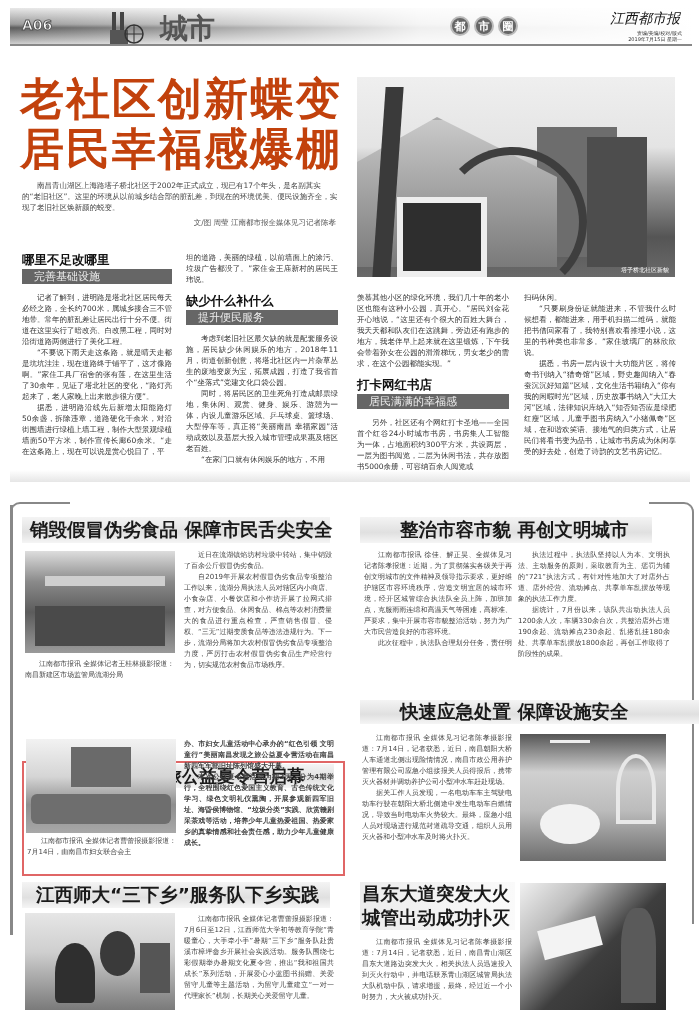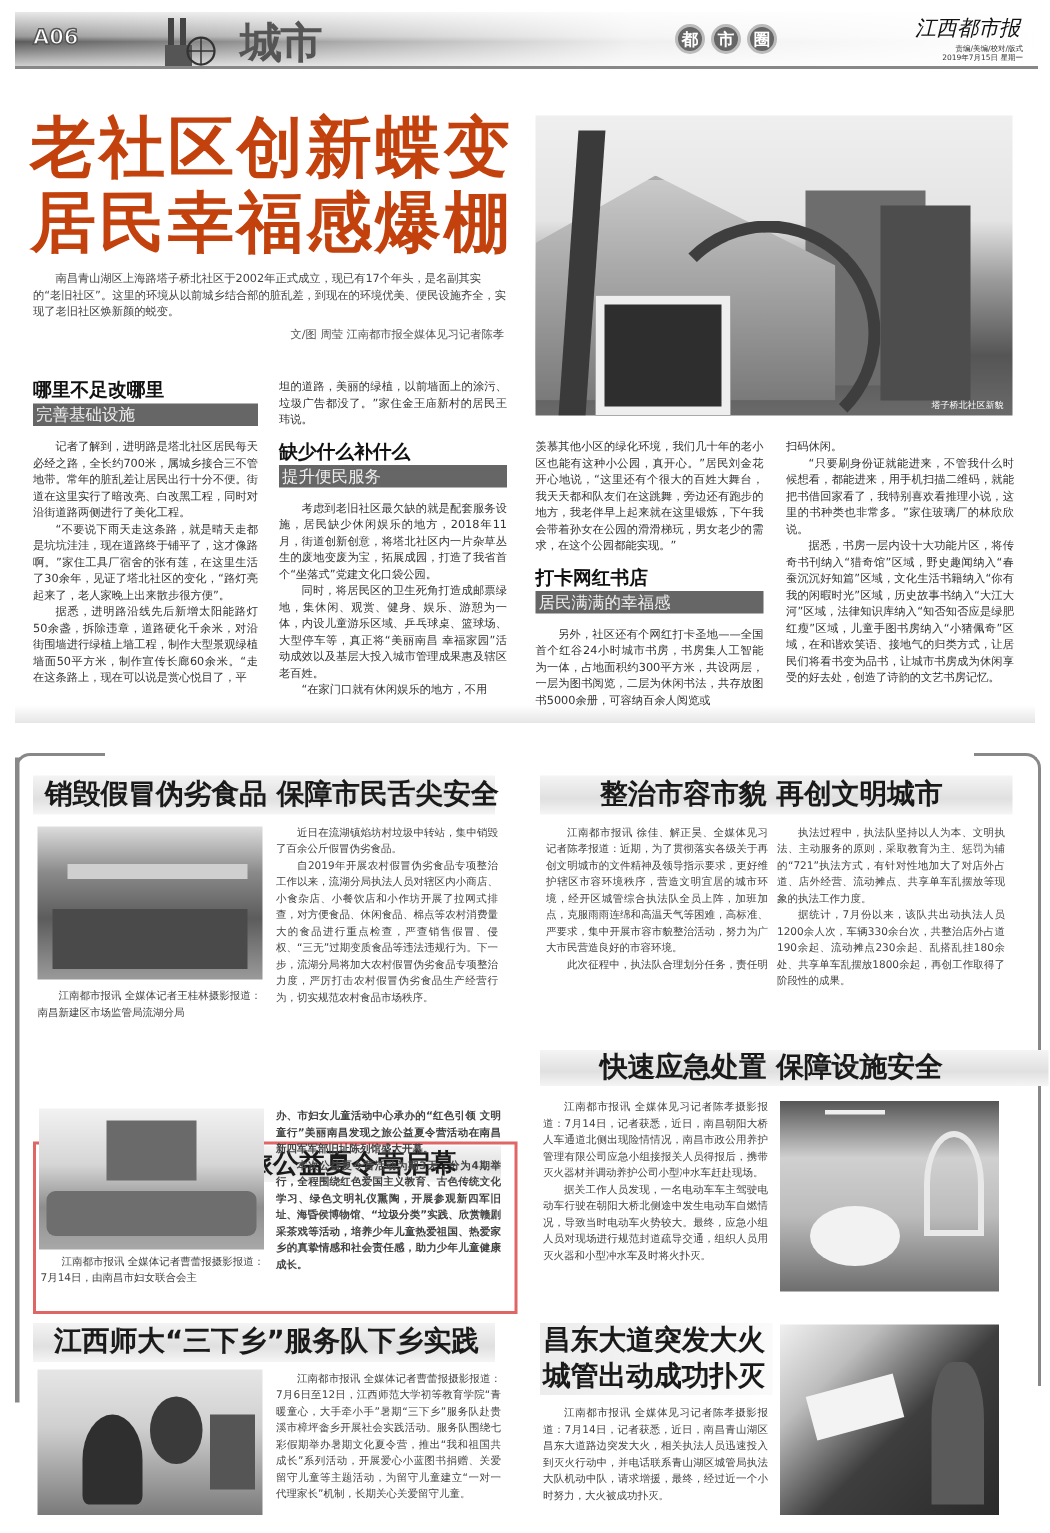--- a/index.html
+++ b/index.html
@@ -43,21 +43,21 @@
     border-radius: 50%; border-bottom-color: transparent; border-left-color: transparent; }
   .hero-photo .pole { position: absolute; left: 22px; top: 10px; width: 18px; height: 190px; background: #3a3a3a; transform: skewX(-4deg); }
   .hero-photo .frame { position: absolute; left: 40px; top: 120px; width: 90px; height: 80px; border: 6px solid #eee; background: #2e2e2e; }
   .hero-caption { position: absolute; right: 6px; bottom: 2px; font-size: 6px; color: #fff; }
 
   
   .col { position: absolute; font-size: 7.5px; line-height: 11px; color: #333; text-align: justify; }
   .col p { text-indent: 2em; }
   .subhead { font-family: "DejaVu Serif", serif; font-weight: bold; font-size: 12.5px; color: #111; line-height: 16px; }
   .subbar { background: #666; color: #eee; font-family: "DejaVu Serif", serif; font-size: 11px; line-height: 15px;
-    padding-left: 2px; margin: 1px 0 8px; }
+    padding-left: 12px; margin: 1px 0 8px; }
 
   .fade-band { position: absolute; left: 10px; top: 470px; width: 680px; height: 12px;
     background: linear-gradient(180deg, rgba(240,240,240,0), #e6e6e6); }
 
   
   .frame-left { position: absolute; left: 10px; top: 505px; width: 3px; height: 430px; background: #888; }
   .frame-corner-l { position: absolute; left: 10px; top: 502px; width: 60px; height: 14px;
     border-top: 2px solid #888; border-left: 2px solid #888; border-top-left-radius: 10px; }
   .frame-corner-r { position: absolute; right: 6px; top: 502px; width: 45px; height: 14px;
     border-top: 2px solid #888; border-right: 2px solid #888; border-top-right-radius: 10px; }
@@ -157,21 +157,21 @@
 <div class="photo" style="left:25px; top:551px; width:150px; height:102px; background: linear-gradient(180deg,#ddd 0%,#8a8a8a 30%,#5c5c5c 60%,#9a9a9a 100%);">
   <div style="position:absolute;left:20px;top:25px;width:120px;height:10px;background:#cfcfcf;"></div>
   <div style="position:absolute;left:10px;top:55px;width:130px;height:40px;background:#4a4a4a;"></div>
 </div>
 <p class="caption" style="left:25px; top:659px; width:152px;">江南都市报讯 全媒体记者王桂林摄影报道：南昌新建区市场监管局流湖分局</p>
 <div class="body-text" style="left:184px; top:550px; width:148px;">
   <p>近日在流湖镇焰坊村垃圾中转站，集中销毁了百余公斤假冒伪劣食品。</p>
   <p>自2019年开展农村假冒伪劣食品专项整治工作以来，流湖分局执法人员对辖区内小商店、小食杂店、小餐饮店和小作坊开展了拉网式排查，对方便食品、休闲食品、棉点等农村消费量大的食品进行重点检查，严查销售假冒、侵权、“三无”过期变质食品等违法违规行为。下一步，流湖分局将加大农村假冒伪劣食品专项整治力度，严厉打击农村假冒伪劣食品生产经营行为，切实规范农村食品市场秩序。</p>
 </div>
 
-<div class="story-title" style="left:360px; top:517px; width:315px; height:26px; padding-left:40px; line-height:26px;">整治市容市貌  再创文明城市</div>
+<div class="story-title" style="left:360px; top:517px; width:292px; height:26px; padding-left:40px; line-height:26px;">整治市容市貌  再创文明城市</div>
 <div class="body-text" style="left:364px; top:550px; width:148px; height:100px; overflow:hidden;">
   <p>江南都市报讯 徐佳、解正昊、全媒体见习记者陈孝报道：近期，为了贯彻落实各级关于再创文明城市的文件精神及领导指示要求，更好维护辖区市容环境秩序，营造文明宜居的城市环境，经开区城管综合执法队全员上阵，加班加点，克服雨雨连绵和高温天气等困难，高标准、严要求，集中开展市容市貌整治活动，努力为广大市民营造良好的市容环境。</p>
   <p>此次征程中，执法队合理划分任务，责任明确到人，领导带头，靠前指挥，采取分片蹲守和巡查，对辖区内的主次干道、公交站站点以及庐山大道、双港大街、广兰大道等重点路段和区域进行全方面巡查。</p>
 </div>
 <div class="body-text" style="left:518px; top:550px; width:152px; height:130px; overflow:hidden;">
   <p>执法过程中，执法队坚持以人为本、文明执法、主动服务的原则，采取教育为主、惩罚为辅的“721”执法方式，有针对性地加大了对店外占道、店外经营、流动摊点、共享单车乱摆放等现象的执法工作力度。</p>
   <p>据统计，7月份以来，该队共出动执法人员1200余人次，车辆330余台次，共整治店外占道190余起、流动摊点230余起、乱搭乱挂180余处、共享单车乱摆放1800余起，再创工作取得了阶段性的成果。</p>
 </div>
 
 <div class="red-box"></div>

